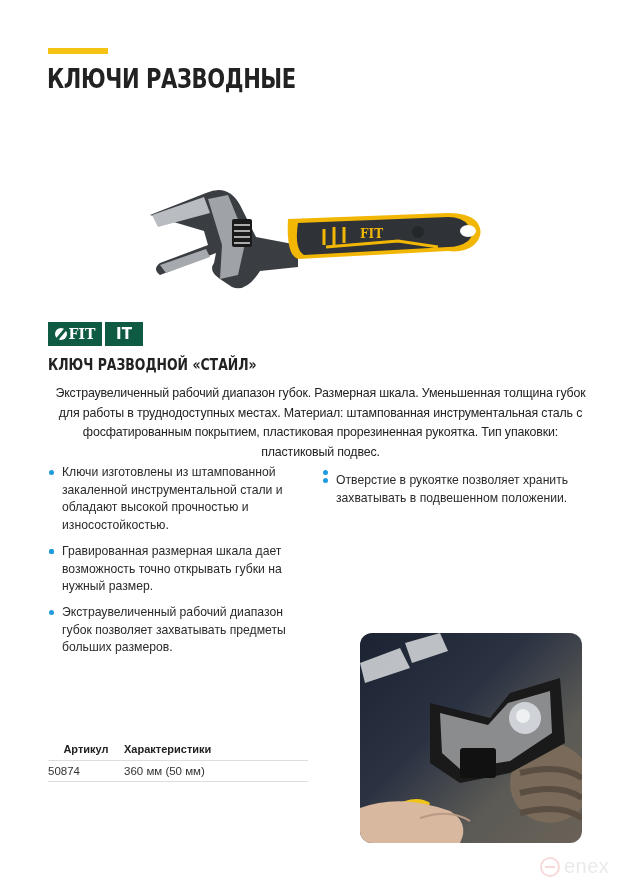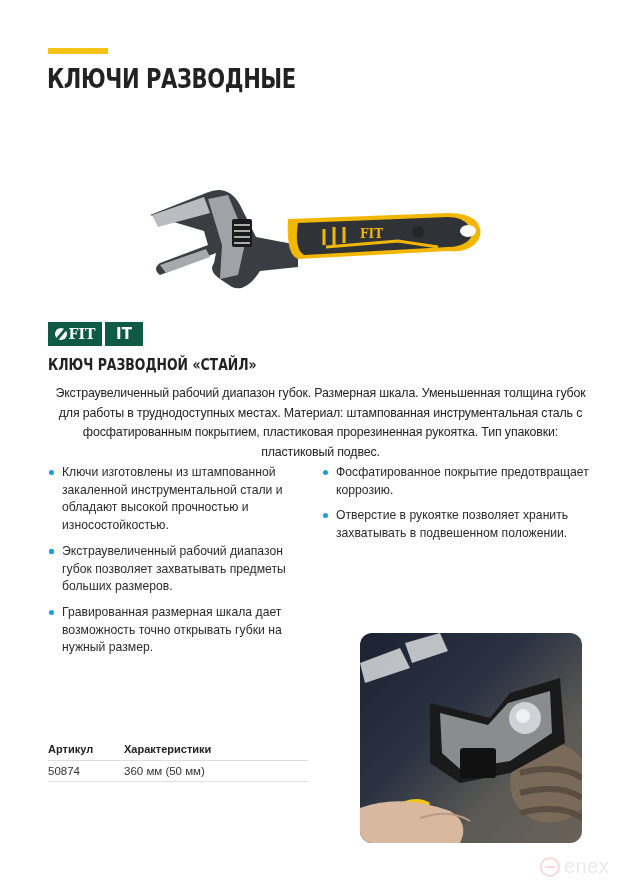--- a/index.html
+++ b/index.html
@@ -24,21 +24,21 @@
   .description { position: absolute; left: 48px; top: 384px; width: 545px; margin: 0;
                  font-size: 12.4px; line-height: 19.5px; color: #222; letter-spacing: -0.15px; text-align: center; }
   .bullets { position: absolute; margin: 0; padding: 0; list-style: none; font-size: 12.2px; line-height: 17.7px; color: #2a2a2a; }
   .bullets li { position: relative; padding-left: 14px; margin-bottom: 8px; }
   .bullets li .dot { position: absolute; left: 1px; top: 6px; width: 5px; height: 5px; border-radius: 50%; background: #1e9be0; }
   .bullets-left { left: 48px; top: 464px; width: 260px; }
   .bullets-right { left: 322px; top: 464px; width: 270px; }
   .spec-table { position: absolute; left: 48px; top: 740px; width: 260px; border-collapse: collapse; font-size: 11.5px; color: #333; }
   .spec-table th { text-align: left; font-weight: bold; font-size: 11px; padding: 3px 0 5px 0; border-bottom: 1px solid #dedede; color: #222; }
   .spec-table td { padding: 3px 0 3px 0; height: 14px; border-bottom: 1px solid #dedede; }
-  .spec-table .col1 { width: 76px; }
+  .spec-table .col1 { width: 76px; text-align: center; }
   .photo { position: absolute; left: 360px; top: 633px; width: 222px; height: 210px; border-radius: 12px; overflow: hidden;
            background: linear-gradient(135deg, #1b2231 0%, #2b3343 40%, #5b5a55 70%, #6b6258 100%); }
   .watermark { position: absolute; left: 540px; top: 855px; display: flex; align-items: center; gap: 4px; opacity: 0.25; }
   .watermark .ring { width: 20px; height: 20px; border: 2px solid #e46a6a; border-radius: 50%; box-sizing: border-box; position: relative; }
   .watermark .ring::after { content: ""; position: absolute; left: 3px; right: 3px; top: 7px; height: 2px; background: #e46a6a; }
   .watermark .word { font-size: 20px; color: #aaa; letter-spacing: 0.5px; }
 </style>
 </head>
 <body>
 
@@ -76,26 +76,26 @@
     <span>IT</span>
   </div>
 </div>
 
 <h2 class="product-title">КЛЮЧ РАЗВОДНОЙ «СТАЙЛ»</h2>
 <p class="description">Экстраувеличенный рабочий диапазон губок. Размерная шкала. Уменьшенная толщина губок для работы в труднодоступных местах. Материал: штампованная инструментальная сталь с фосфатированным покрытием, пластиковая прорезиненная рукоятка. Тип упаковки: пластиковый подвес.</p>
 
 <ul class="bullets bullets-left">
   <li><span class="dot"></span><span>Ключи изготовлены из штампованной закаленной инструментальной стали и обладают высокой прочностью и износостойкостью.</span></li>
   <li><span class="dot"></span></li>
+  <li><span class="dot"></span><span>Гравированная размерная шкала дает возможность точно открывать губки на нужный размер.</span></li>
   <li><span class="dot"></span><span>Экстраувеличенный рабочий диапазон губок позволяет захватывать предметы больших размеров.</span></li>
-  <li><span class="dot"></span><span>Гравированная размерная шкала дает возможность точно открывать губки на нужный размер.</span></li>
 </ul>
 
 <ul class="bullets bullets-right">
-  <li><span class="dot"></span><span>Фосфатированное покрытие предотвращает коррозию.</span></li>
+  <li><span class="dot"></span></li>
   <li><span class="dot"></span><span>Отверстие в рукоятке позволяет хранить захватывать в подвешенном положении.</span></li>
 </ul>
 
 <table class="spec-table">
   <thead>
     <tr>
       <th class="col1">Артикул</th>
       <th>Характеристики</th>
     </tr>
   </thead>

